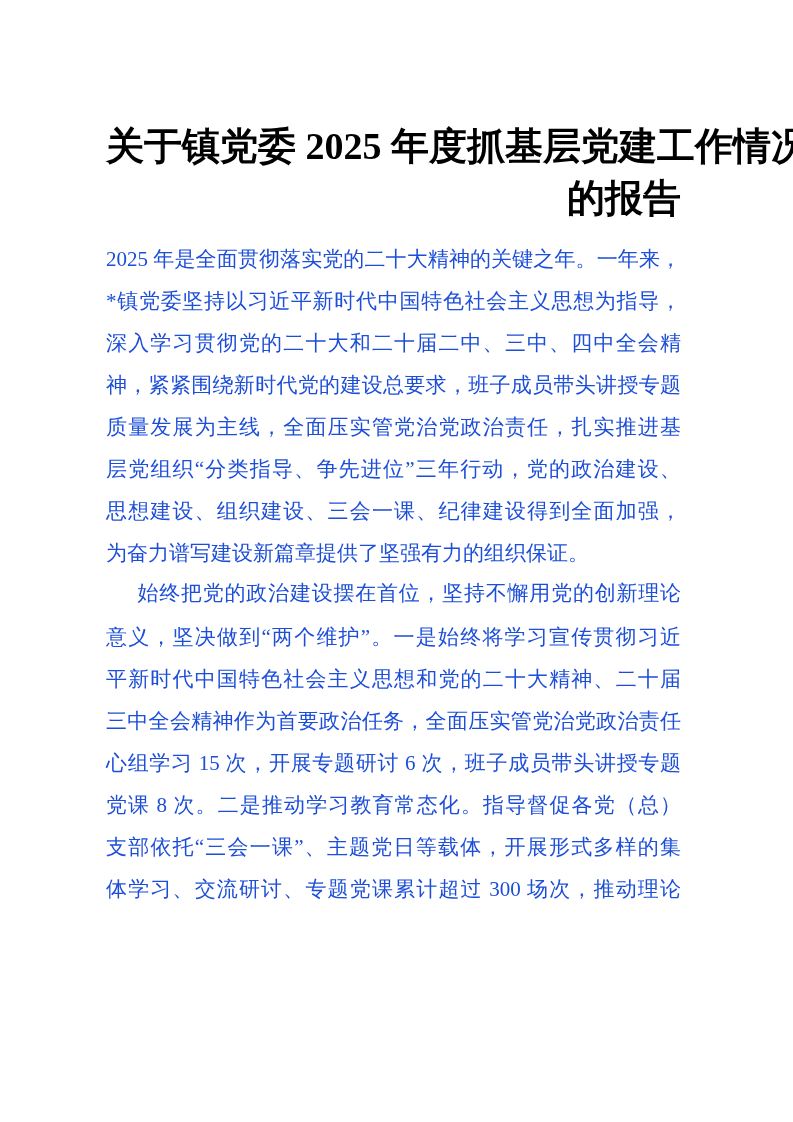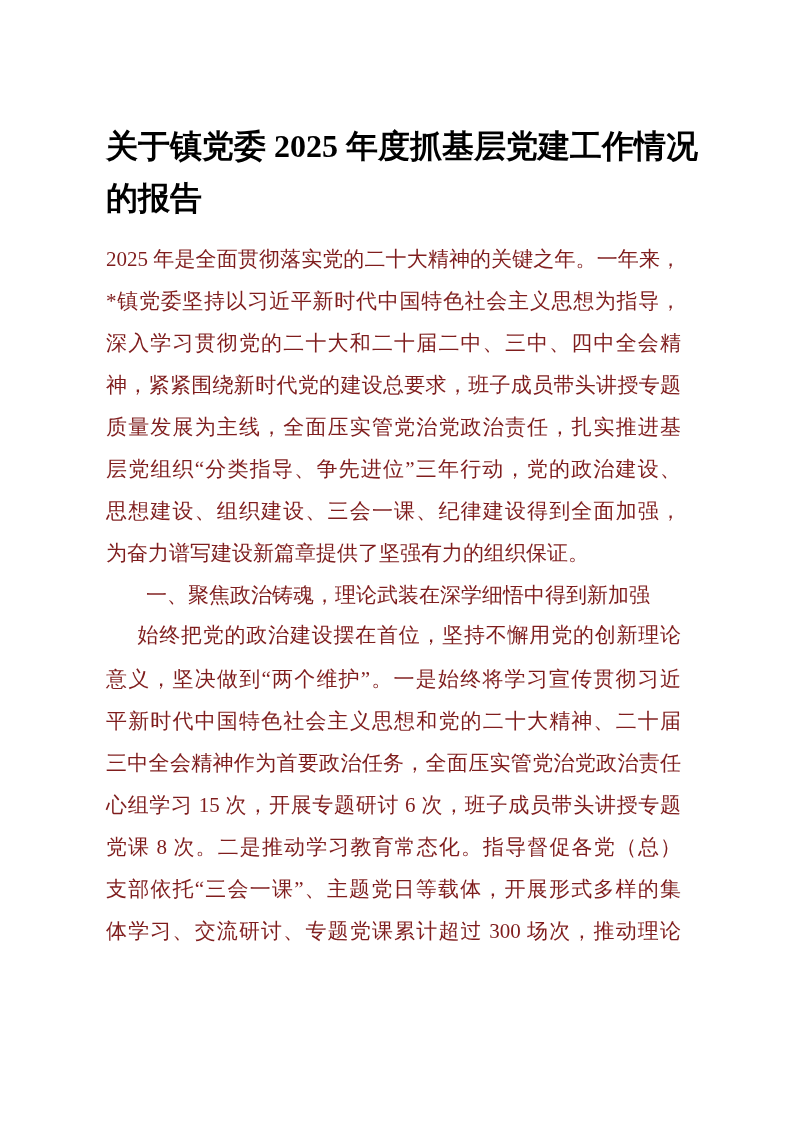--- a/index.html
+++ b/index.html
@@ -12,34 +12,34 @@
     width: 793px;
     height: 1122px;
     margin: 0 auto;
     background: #ffffff;
     overflow: hidden;
     font-family: "Liberation Serif", "DejaVu Serif", serif;
     color: #000000;
   }
   .doc-title {
     margin: 120px 112px 0 106px;
-    font-size: 32px;
+    font-size: 38px;
     font-weight: bold;
     line-height: 52px;
-    text-align: left;
+    text-align: right;
     color: #000000;
   }
   .doc-title .title-line {
     white-space: nowrap;
   }
   .doc-body {
     margin: 14px 112px 0 106px;
     font-size: 21px;
     line-height: 42px;
-    color: #7f1d1d;
+    color: #1d4ed8;
   }
   .line {
     text-align: justify;
     white-space: nowrap;
     overflow: visible;
   }
   .line.stretch {
     white-space: normal;
     text-align-last: justify;
   }
@@ -58,21 +58,20 @@
   </h1>
   <div class="doc-body">
       <div class="line stretch">2025 年是全面贯彻落实党的二十大精神的关键之年。一年来，</div>
       <div class="line stretch">*镇党委坚持以习近平新时代中国特色社会主义思想为指导，</div>
       <div class="line stretch">深入学习贯彻党的二十大和二十届二中、三中、四中全会精</div>
       <div class="line stretch">神，紧紧围绕新时代党的建设总要求，班子成员带头讲授专题</div>
       <div class="line stretch">质量发展为主线，全面压实管党治党政治责任，扎实推进基</div>
       <div class="line stretch">层党组织“分类指导、争先进位”三年行动，党的政治建设、</div>
       <div class="line stretch">思想建设、组织建设、三会一课、纪律建设得到全面加强，</div>
       <div class="line no-stretch">为奋力谱写建设新篇章提供了坚强有力的组织保证。</div>
-      <div class="line no-stretch" style="text-indent: 1.9em;">一、聚焦政治铸魂，理论武装在深学细悟中得到新加强</div>
       <div class="line stretch" style="text-indent: 1.5em; font-family: Liberation Mono, monospace;">始终把党的政治建设摆在首位，坚持不懈用党的创新理论</div>
       <div class="line stretch">意义，坚决做到“两个维护”。一是始终将学习宣传贯彻习近</div>
       <div class="line stretch">平新时代中国特色社会主义思想和党的二十大精神、二十届</div>
       <div class="line stretch">三中全会精神作为首要政治任务，全面压实管党治党政治责任</div>
       <div class="line stretch">心组学习 15 次，开展专题研讨 6 次，班子成员带头讲授专题</div>
       <div class="line stretch">党课 8 次。二是推动学习教育常态化。指导督促各党（总）</div>
       <div class="line stretch">支部依托“三会一课”、主题党日等载体，开展形式多样的集</div>
       <div class="line stretch">体学习、交流研讨、专题党课累计超过 300 场次，推动理论</div>
     </div>
 </div>

